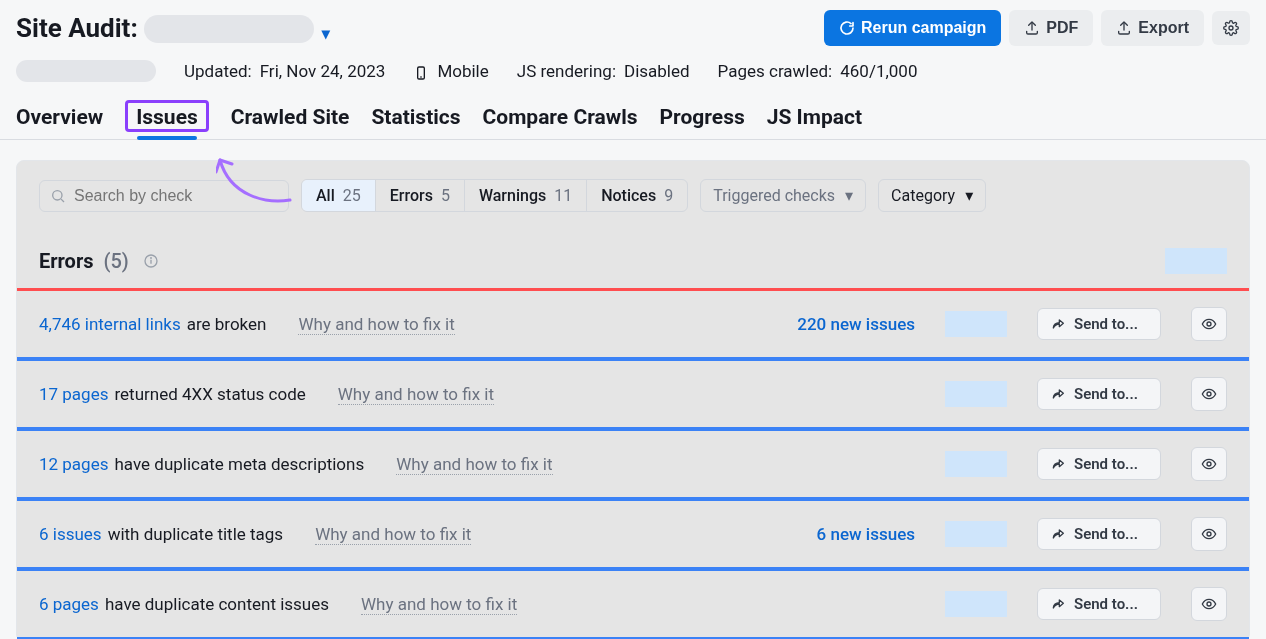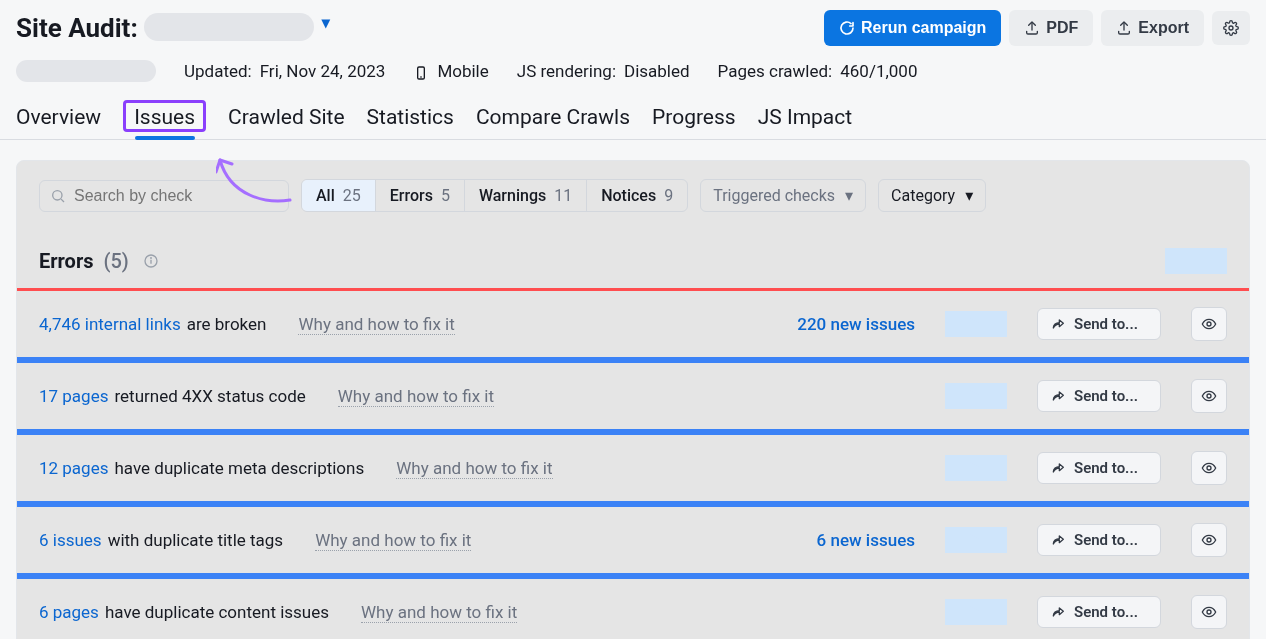--- a/index.html
+++ b/index.html
@@ -16,21 +16,21 @@
   .header {
     display: flex;
     align-items: center;
     padding: 10px 16px 0 16px;
     gap: 8px;
   }
   .title {
     font-size: 26px;
     font-weight: 700;
     display: flex;
-    align-items: flex-start;
+    align-items: flex-end;
     gap: 6px;
   }
   .pill-placeholder {
     background: #e3e5e9;
     border-radius: 20px;
     width: 170px;
     height: 28px;
   }
   .chev { color: #0b66d0; font-size: 16px; margin-left: 2px; }
   .spacer { flex: 1; }
@@ -71,21 +71,21 @@
   .tabs {
     display: flex;
     align-items: flex-end;
     gap: 22px;
     padding: 0 16px;
     border-bottom: 1px solid #d9dce1;
     height: 46px;
   }
   .tab {
     font-size: 21px;
-    font-weight: 400;
+    font-weight: 700;
     color: #171a22;
     padding: 6px 0 10px 0;
     cursor: pointer;
     position: relative;
   }
   .tab-active::after {
     content: "";
     position: absolute;
     left: 0; right: 0; bottom: -1px;
     height: 4px;
@@ -188,21 +188,21 @@
     height: 26px;
     background: #cfe5fb;
   }
 
   .red-divider { height: 3px; background: #ff4d4f; margin: 0; }
 
   .row {
     display: flex;
     align-items: center;
     padding: 16px 22px;
-    border-bottom: 6px solid #3b82f6;
+    border-bottom: 4px solid #3b82f6;
     gap: 30px;
     font-size: 17px;
   }
   .row-text {
     display: inline-flex;
     flex-wrap: wrap;
     align-items: baseline;
     gap: 6px;
     min-width: 420px;
   }

